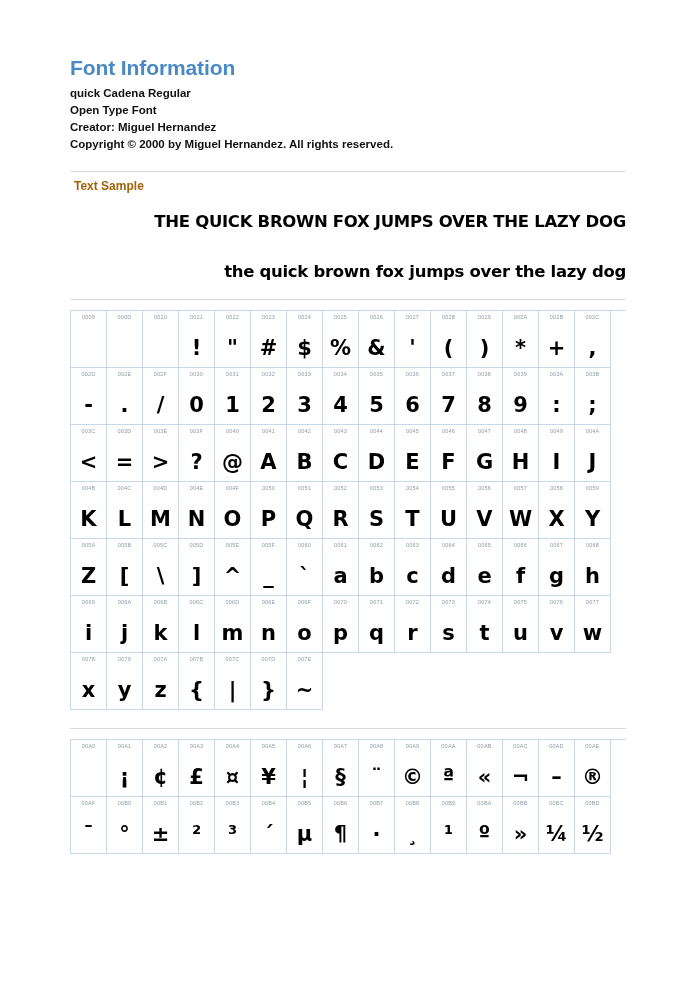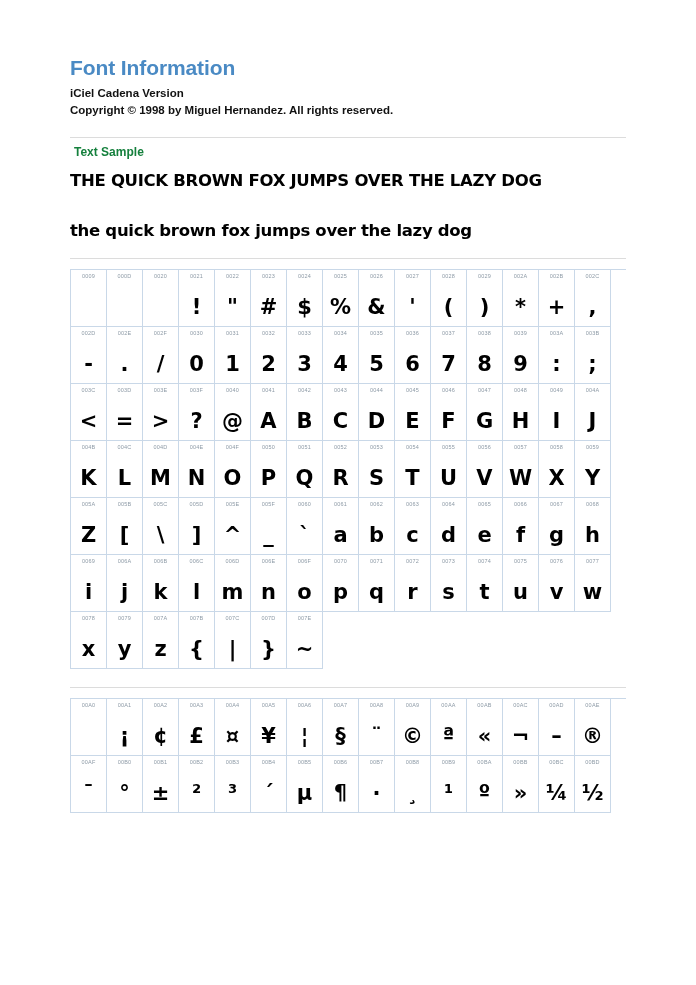--- a/index.html
+++ b/index.html
@@ -52,28 +52,28 @@
   }
   .section-rule {
     height: 1px;
     background: #dcdcdc;
     margin-bottom: 7px;
   }
   .section-title {
     margin: 0 0 0 4px;
     font-size: 12px;
     font-weight: bold;
-    color: #15803d;
+    color: #a16207;
     line-height: 1.2;
   }
 
   
   .samples {
-    margin-top: 11px;
-    text-align: left;
+    margin-top: 18px;
+    text-align: right;
   }
   .sample-line {
     font-family: "DejaVu Sans", sans-serif;
     font-weight: bold;
     color: #000000;
     letter-spacing: -0.3px;
   }
   .sample-upper {
     font-size: 16.5px;
     margin-bottom: 31px;
@@ -128,22 +128,24 @@
   }
 </style>
 </head>
 <body>
 
 <div class="page">
 
   <h1 class="doc-title">Font Information</h1>
 
   <ul class="info-list">
-    <li>iCiel Cadena Version</li>
-    <li>Copyright © 1998 by Miguel Hernandez. All rights reserved.</li>
+    <li>quick Cadena Regular</li>
+    <li>Open Type Font</li>
+    <li>Creator: Miguel Hernandez</li>
+    <li>Copyright © 2000 by Miguel Hernandez. All rights reserved.</li>
   </ul>
 
   <div class="section">
     <div class="section-rule"></div>
     <h2 class="section-title">Text Sample</h2>
     <div class="samples">
       <div class="sample-line sample-upper">THE QUICK BROWN FOX JUMPS OVER THE LAZY DOG</div>
       <div class="sample-line sample-lower">the quick brown fox jumps over the lazy dog</div>
     </div>
   </div>

